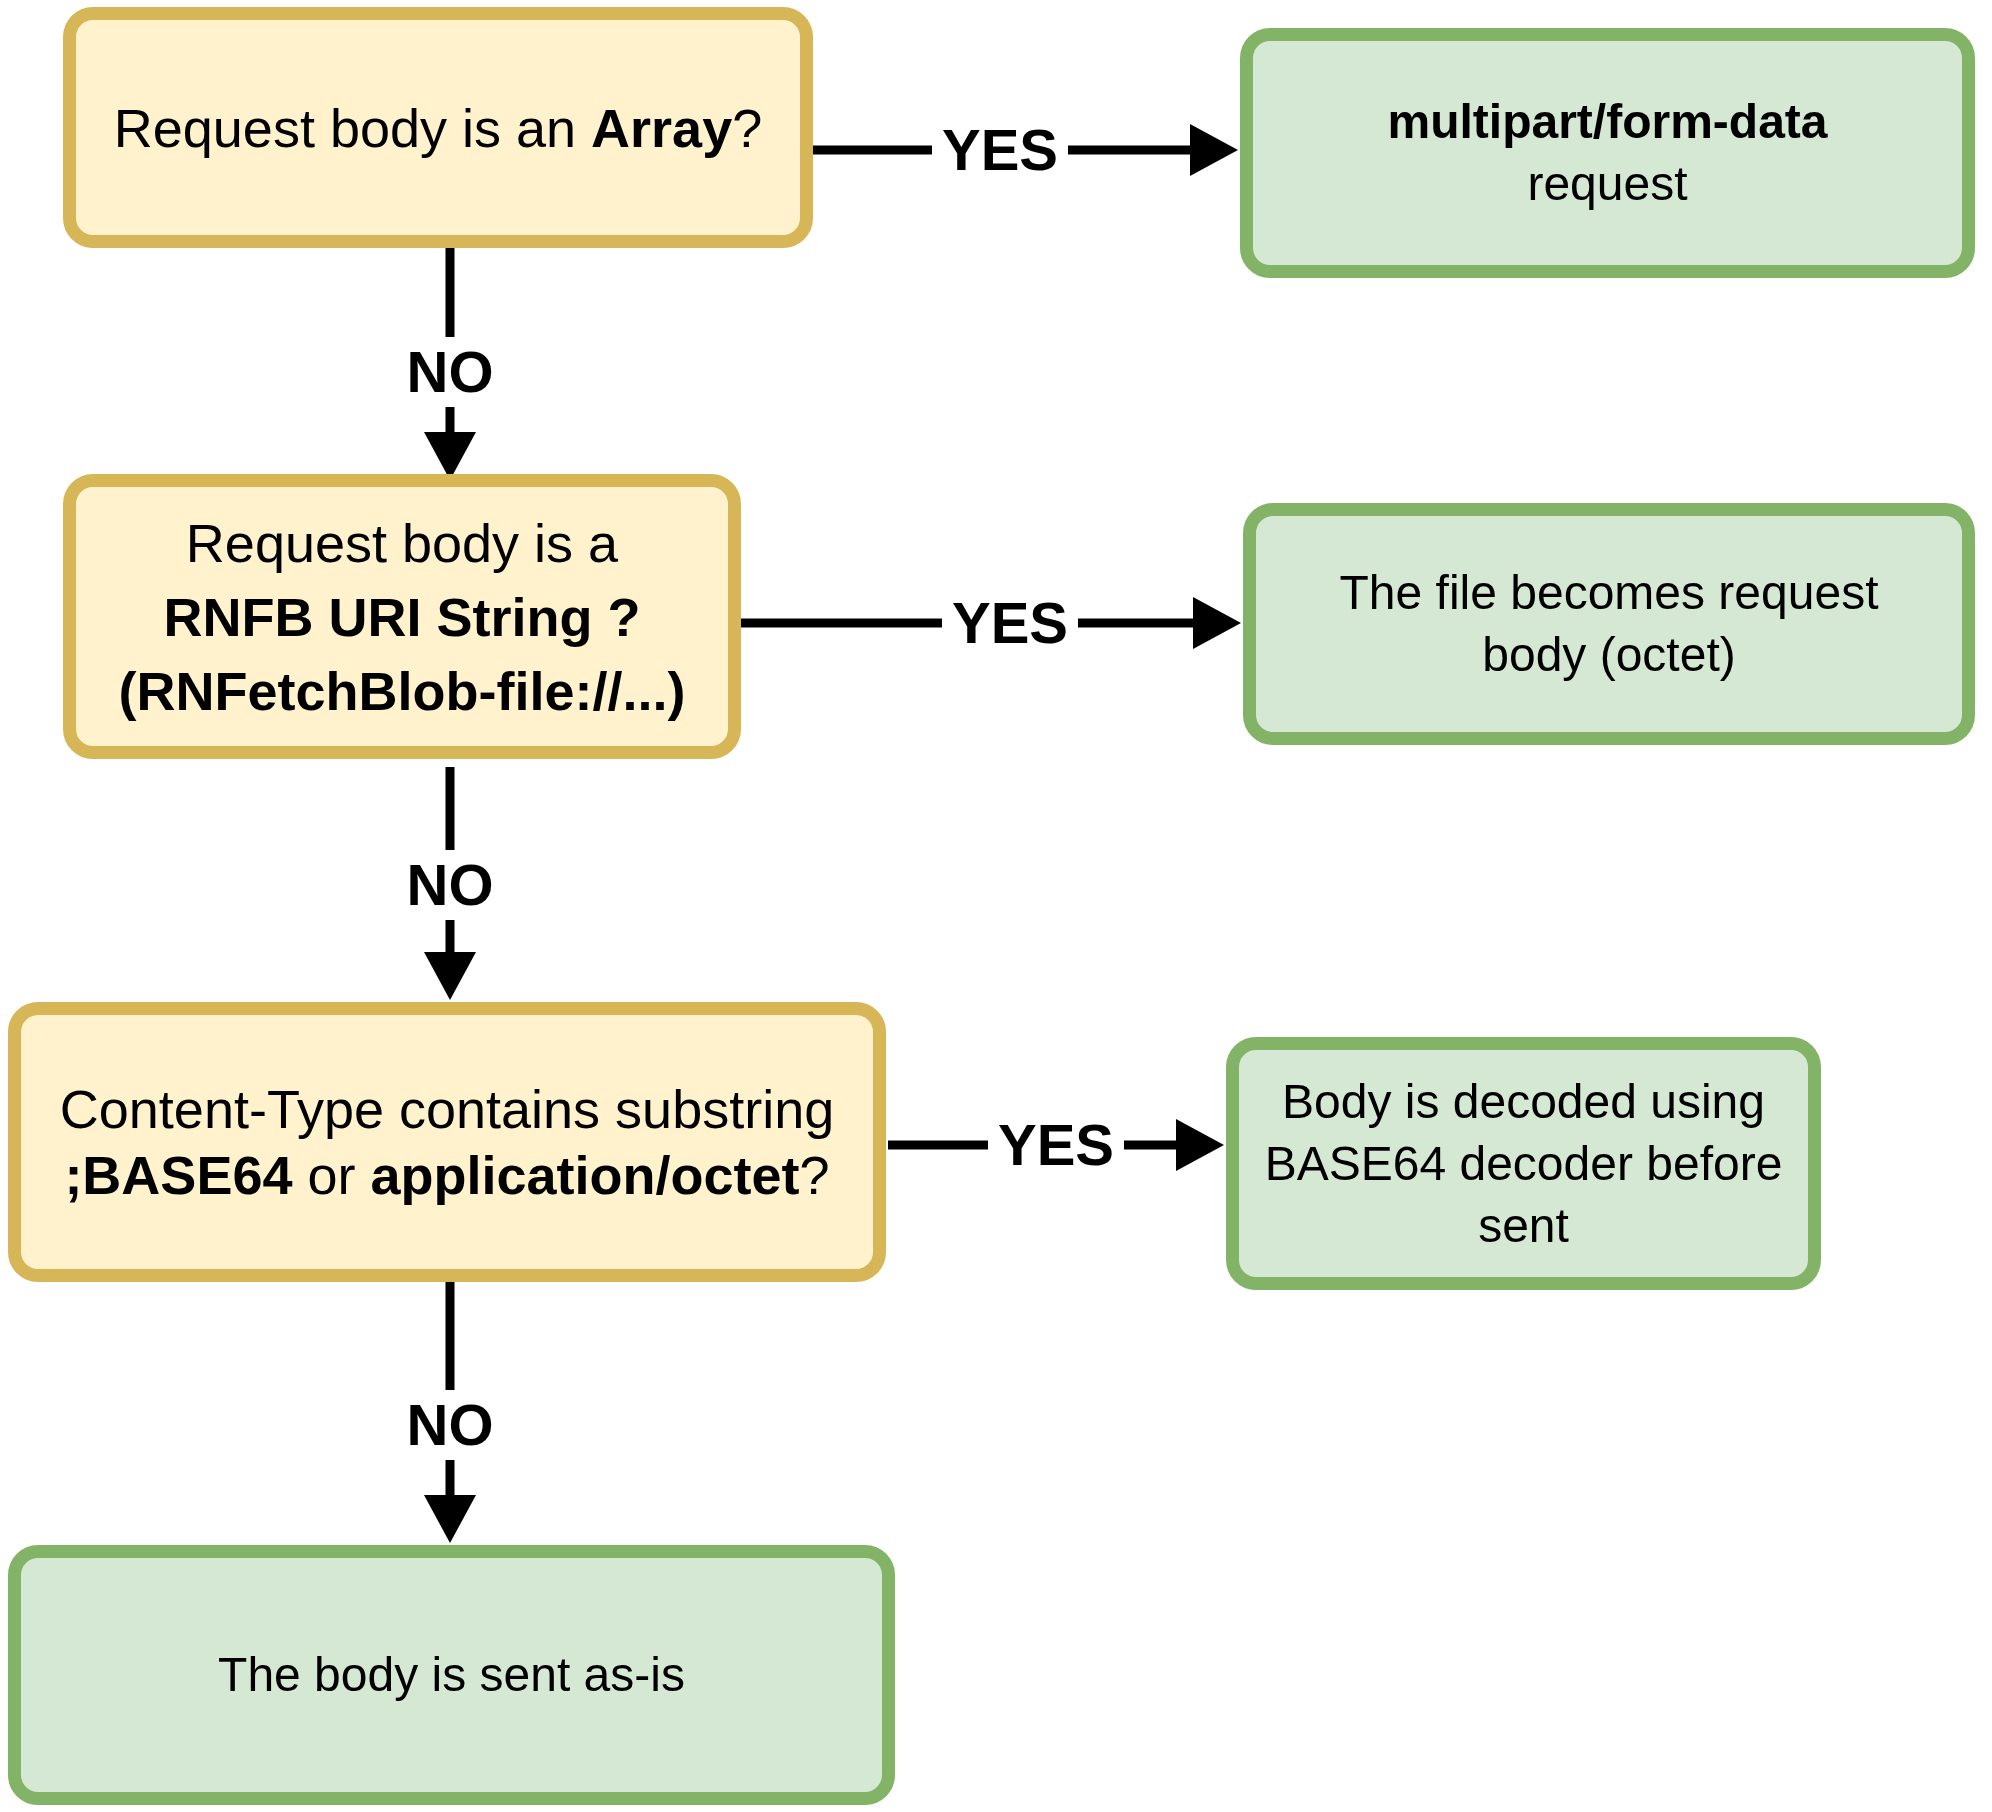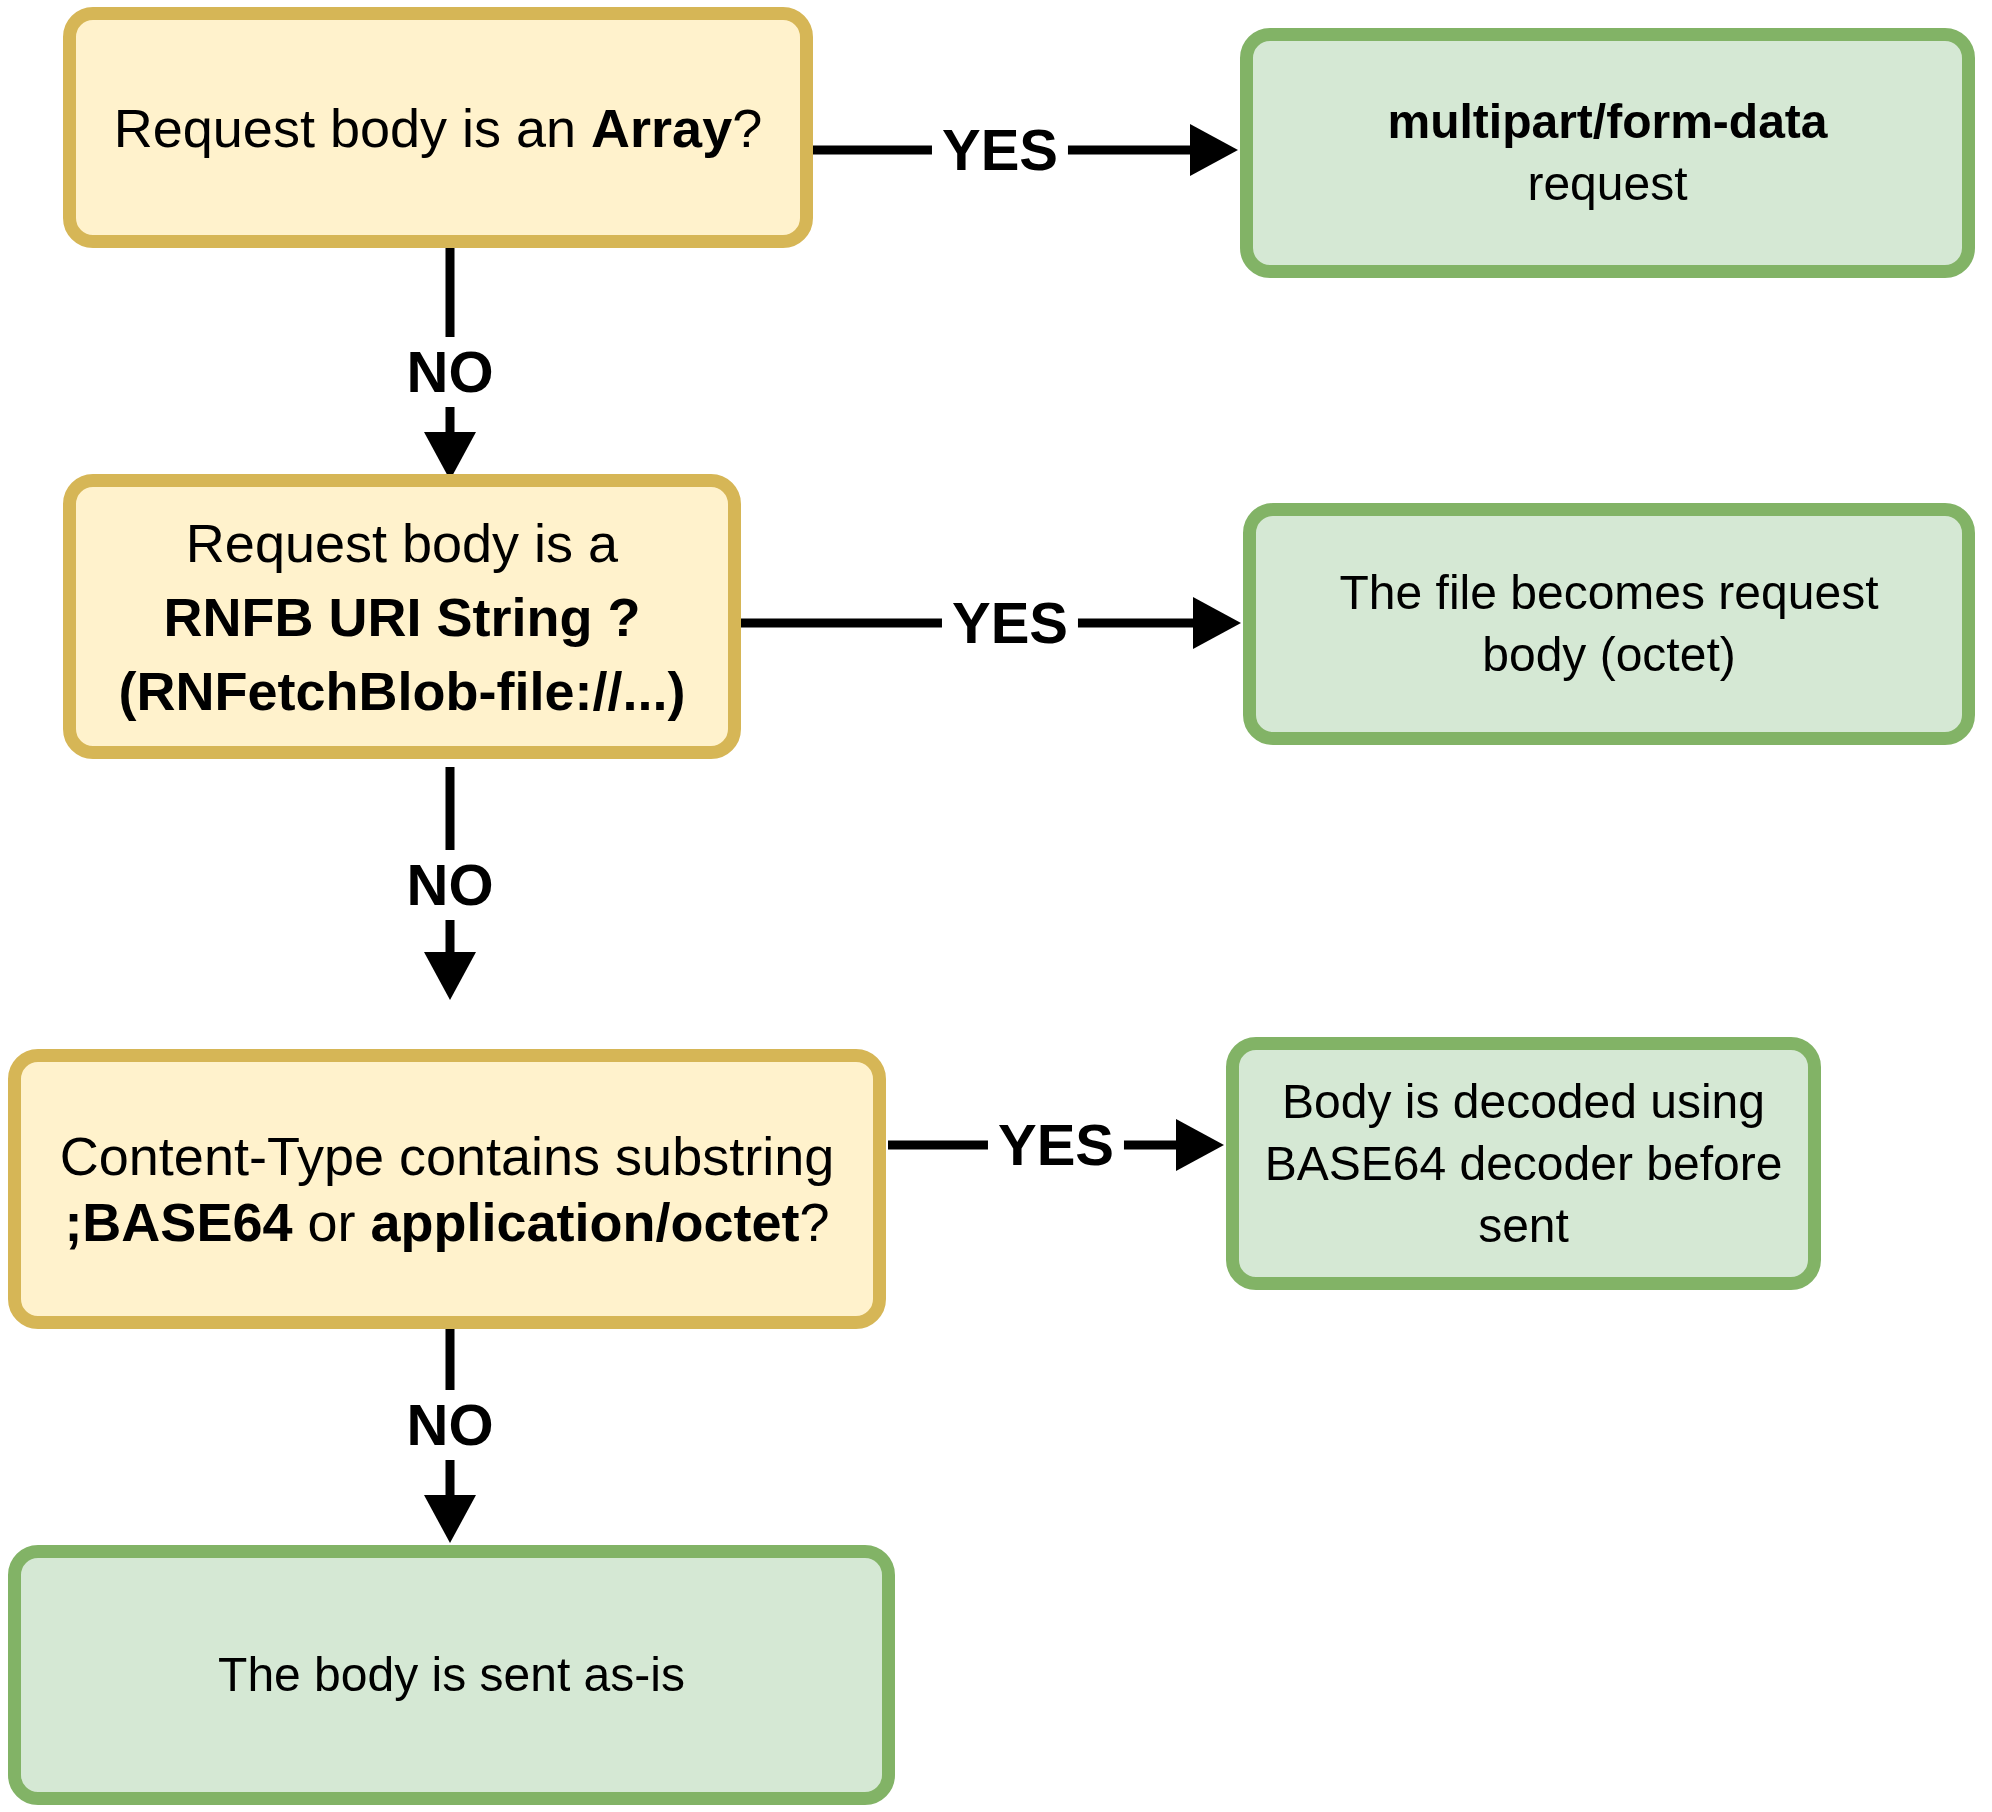--- a/index.html
+++ b/index.html
@@ -56,21 +56,21 @@
     font-size:58px;
     padding:0 10px;
     line-height:1;
   }
   .edge-label.vert{padding:6px 2px;}
   
   .q1{left:63px;  top:7px;    width:750px; height:241px;}
   .r1{left:1240px;top:28px;   width:735px; height:250px;}
   .q2{left:63px;  top:474px;  width:678px; height:285px;gap:8px;}
   .r2{left:1243px;top:503px;  width:732px; height:242px;text-align:right;}
-  .q3{left:8px;   top:1049px; width:878px; height:280px;}
+  .q3{left:8px;   top:1002px; width:878px; height:280px;}
   .r3{left:1226px;top:1037px; width:595px; height:253px;}
   .r4{left:8px;   top:1545px; width:887px; height:260px;}
   
   .yes1{left:1000px;top:150px;}
   .no1 {left:450px; top:372px;}
   .yes2{left:1010px;top:623px;}
   .no2 {left:450px; top:885px;}
   .yes3{left:1056px;top:1145px;}
   .no3 {left:450px; top:1425px;}
 </style>

